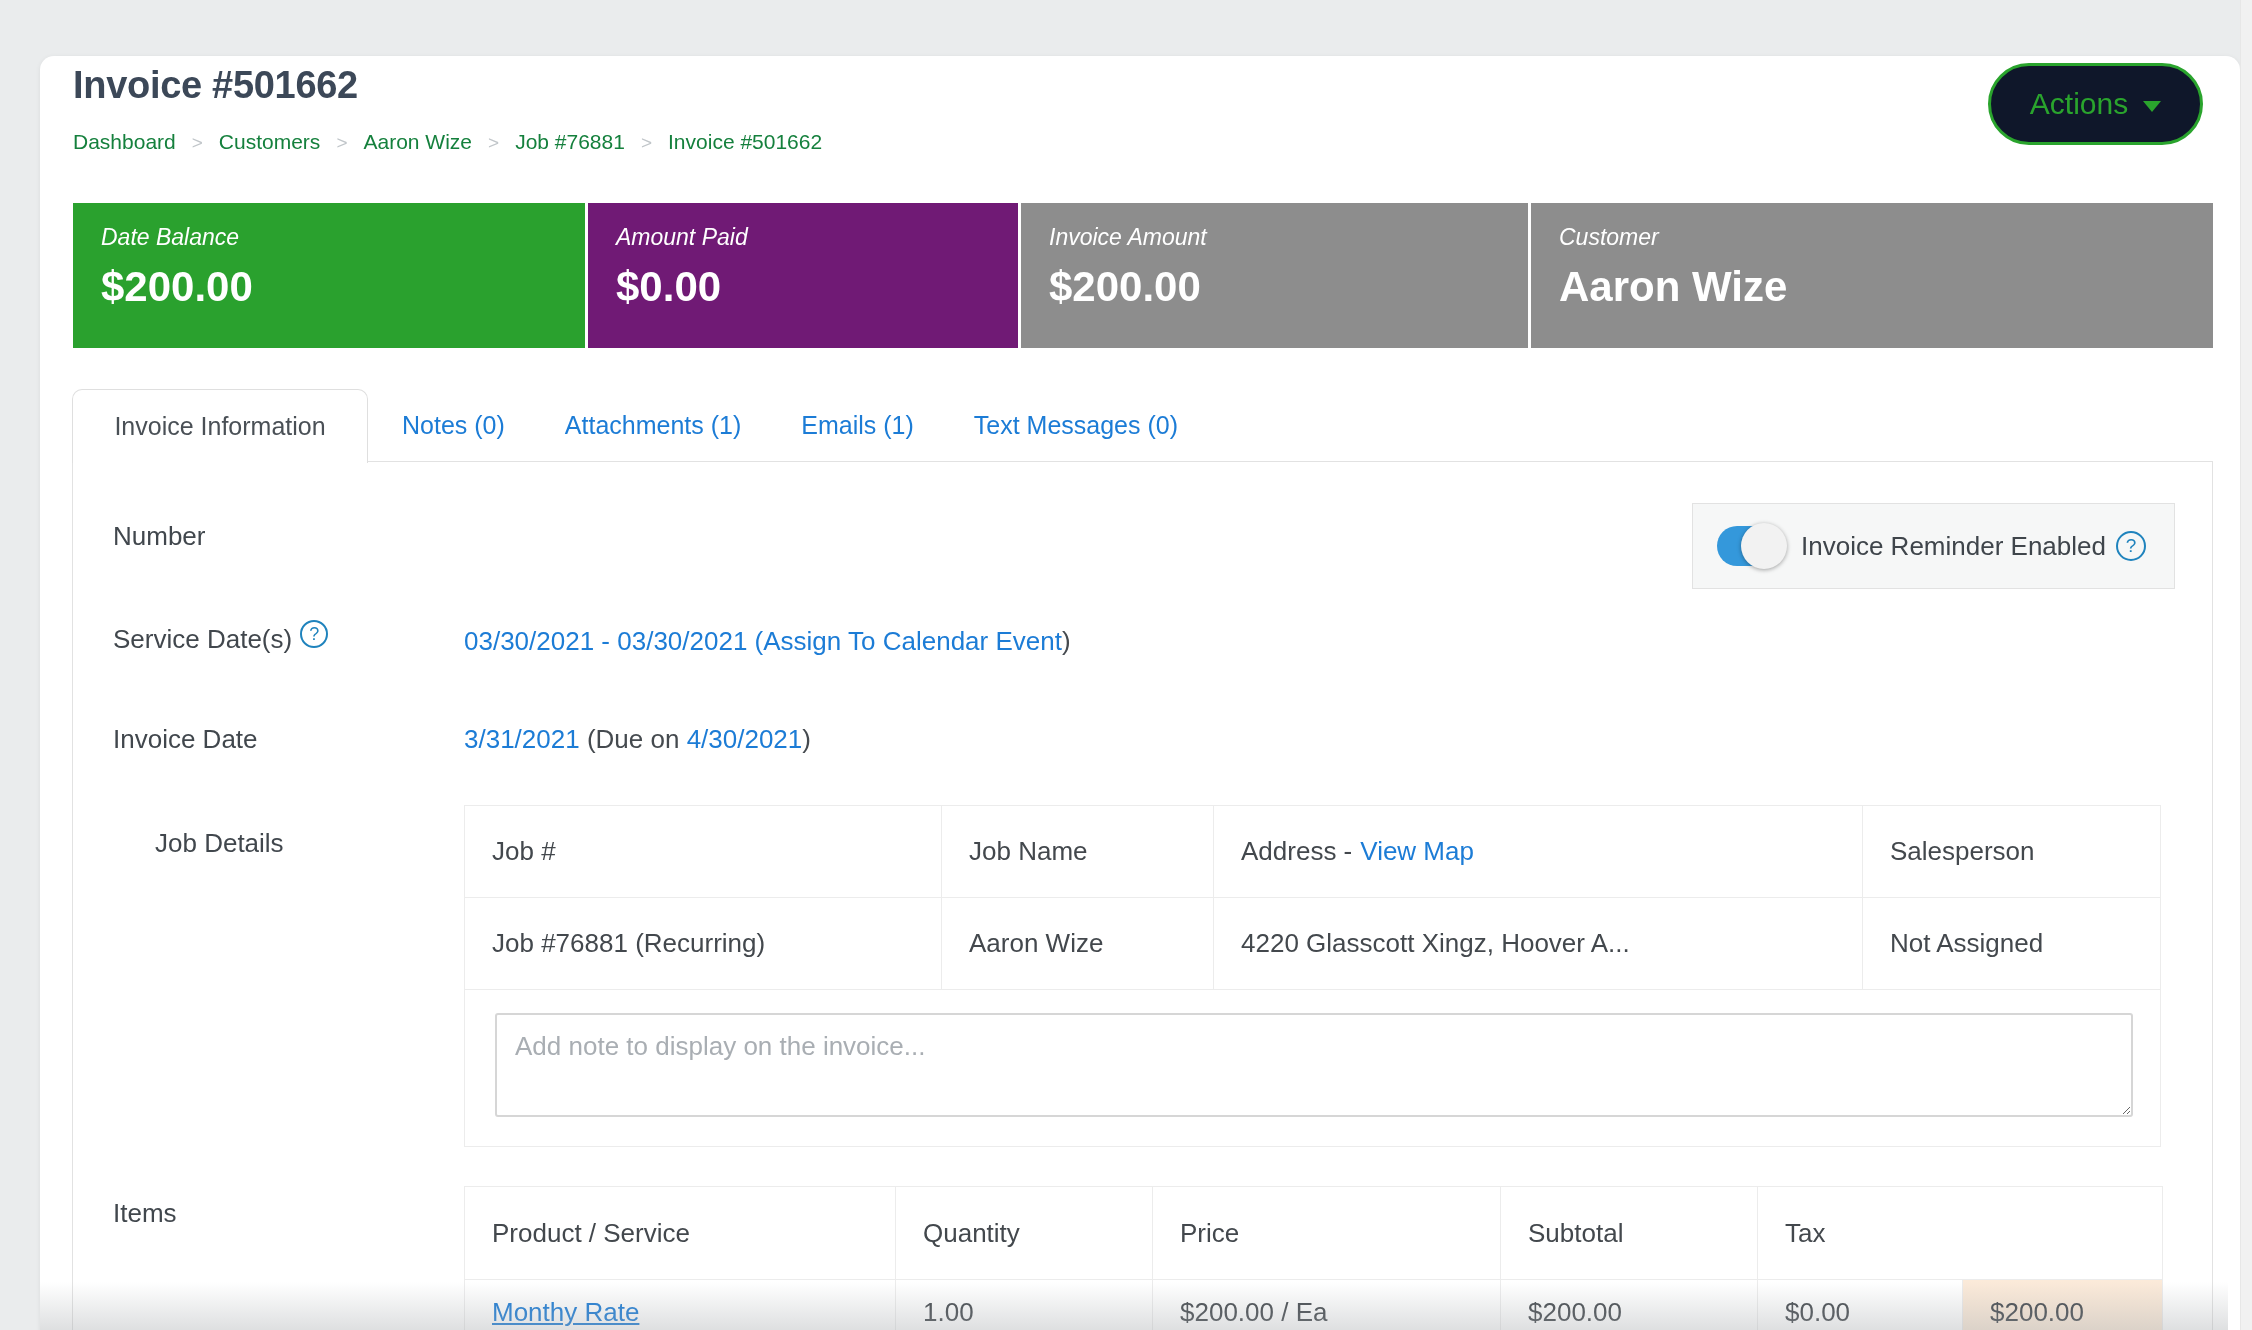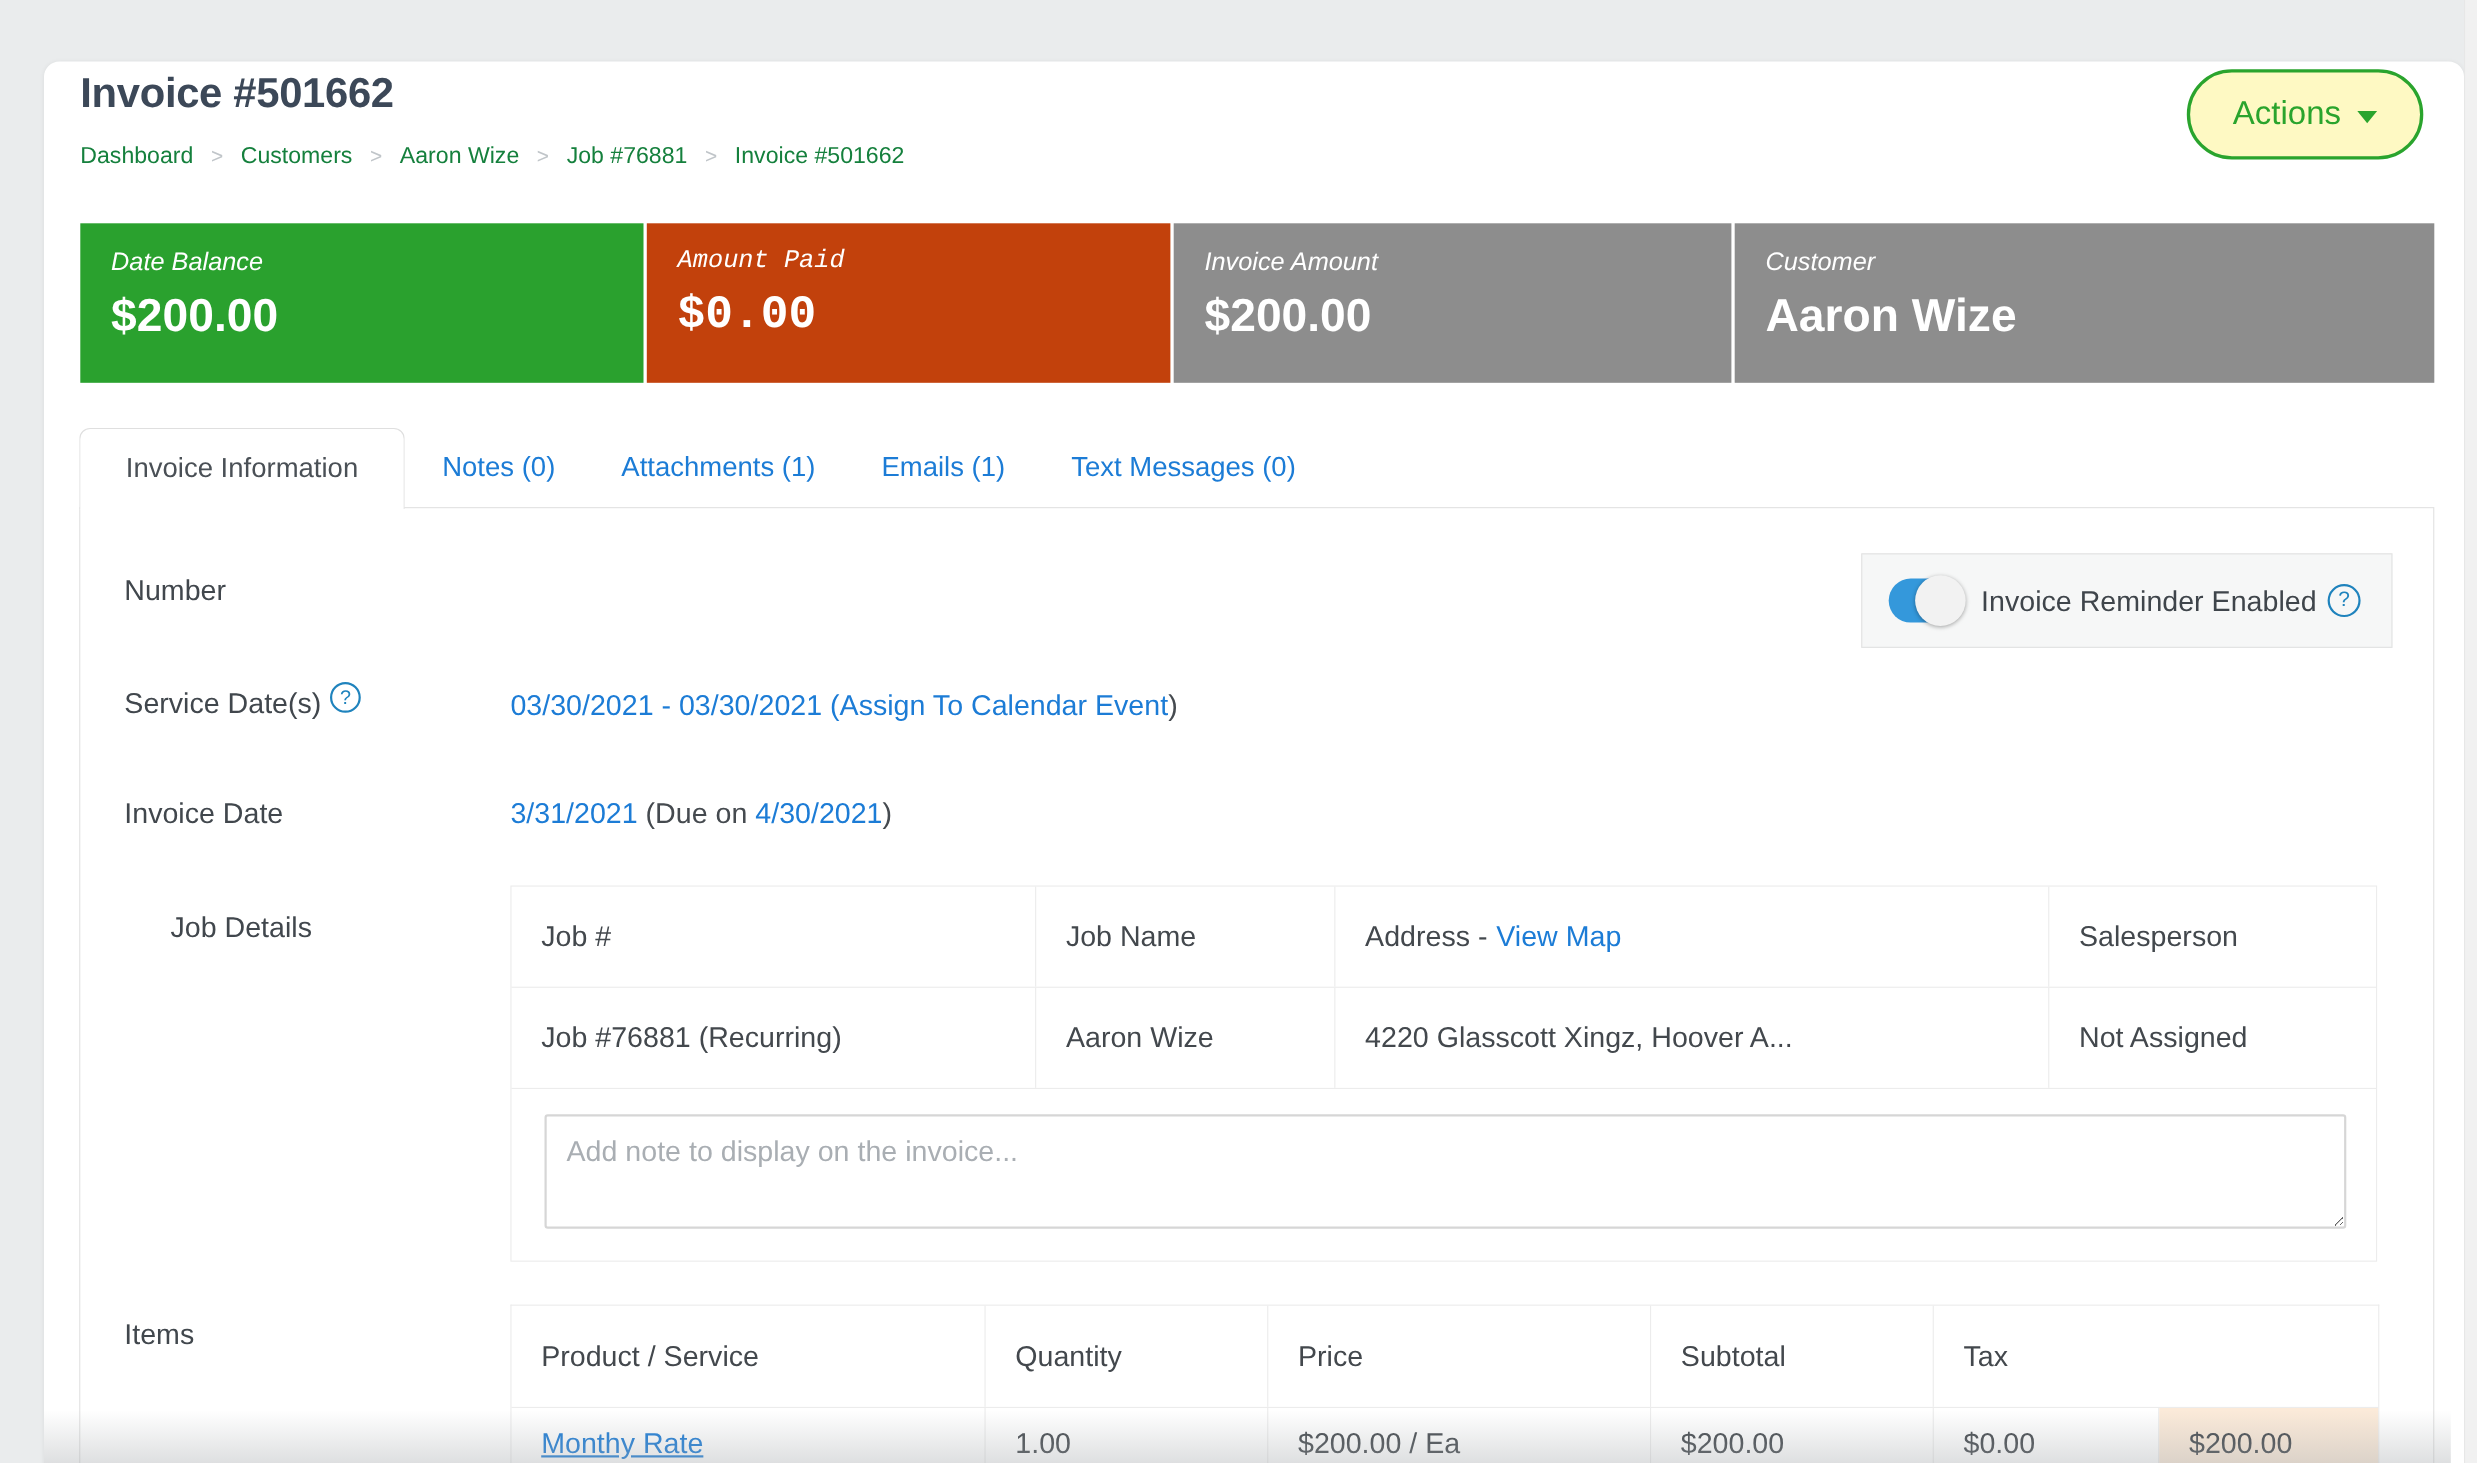--- a/index.html
+++ b/index.html
@@ -25,36 +25,36 @@
     font-size:38px; font-weight:700; color:#3c4858; letter-spacing:-0.3px;
   }
   .breadcrumb {
     position:absolute; left:33px; top:74px;
     font-size:21px; color:#a4a9ae; white-space:nowrap;
   }
   .breadcrumb .crumb { color:#15803d; }
   .breadcrumb .sep { color:#c0c5c9; margin:0 16px; font-size:19px; }
   .actions-btn {
     position:absolute; right:37px; top:7px; width:215px; height:82px;
-    border:3px solid #2aa42d; border-radius:41px; background:#fef9c3;
+    border:3px solid #2aa42d; border-radius:41px; background:#0f172a;
     color:#2aa42d; font-size:30px; font-weight:500;
     display:flex; align-items:center; justify-content:center; cursor:pointer;
   }
   .caret-down {
     width:0; height:0; margin-left:15px; margin-top:5px;
     border-left:9px solid transparent; border-right:9px solid transparent;
     border-top:11px solid #2aa42d;
   }
   .stats {
     position:absolute; left:33px; top:147px; width:2140px; height:145px;
     display:flex; gap:3px;
   }
   .stat { color:#fff; padding:21px 0 0 28px; }
   .stat-0 { width:512px; background:#2aa12e; }
-  .stat-1 { width:476px; background:#c2410c;font-family:Liberation Mono, monospace; }
+  .stat-1 { width:430px; background:#701a75; }
   .stat-2 { width:507px; background:#8d8d8d; }
   .stat-3 { flex:1; background:#8d8d8d; }
   .stat-label { font-size:23px; font-style:italic; }
   .stat-value { font-size:42px; font-weight:700; margin-top:12px; }
   .tabs-row {
     position:absolute; left:32px; top:332px; height:74px;
     display:flex; align-items:center; z-index:3;
   }
   .tab-active {
     width:296px; height:74px; position:relative; top:1px;

